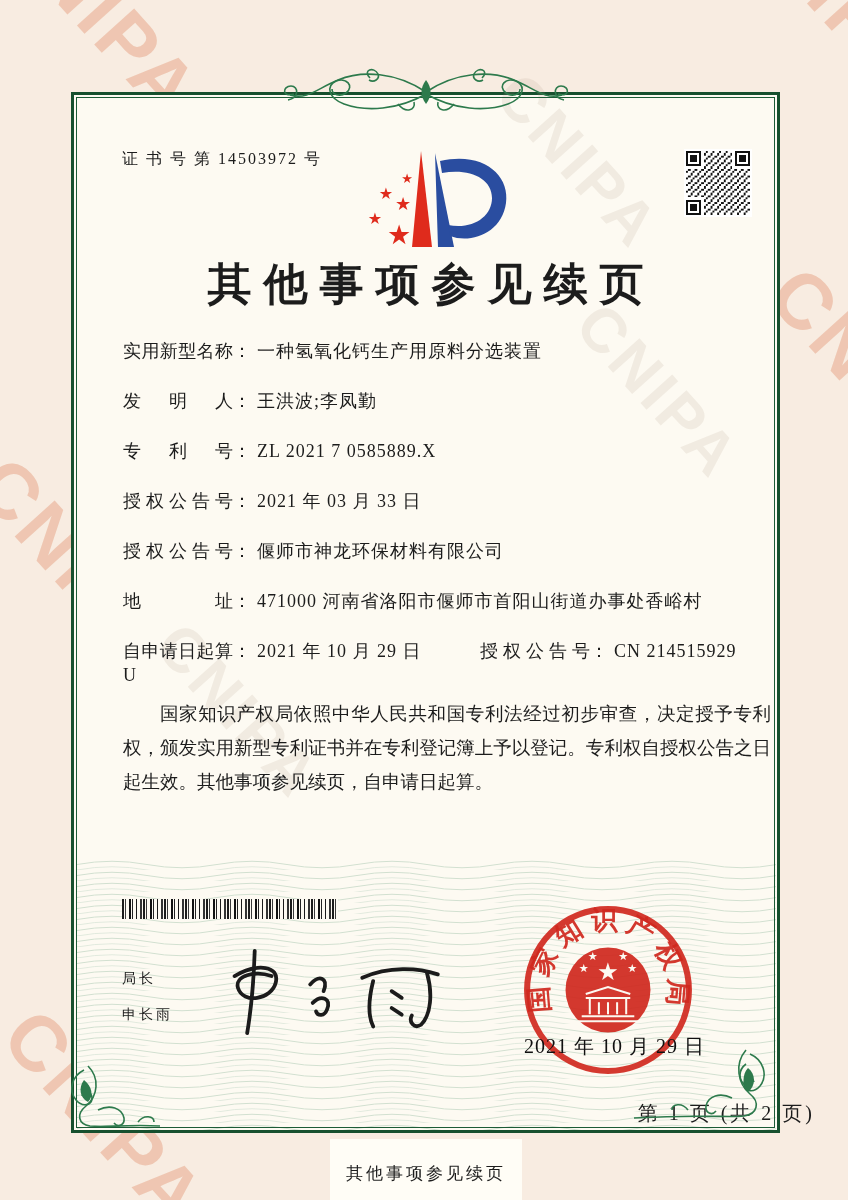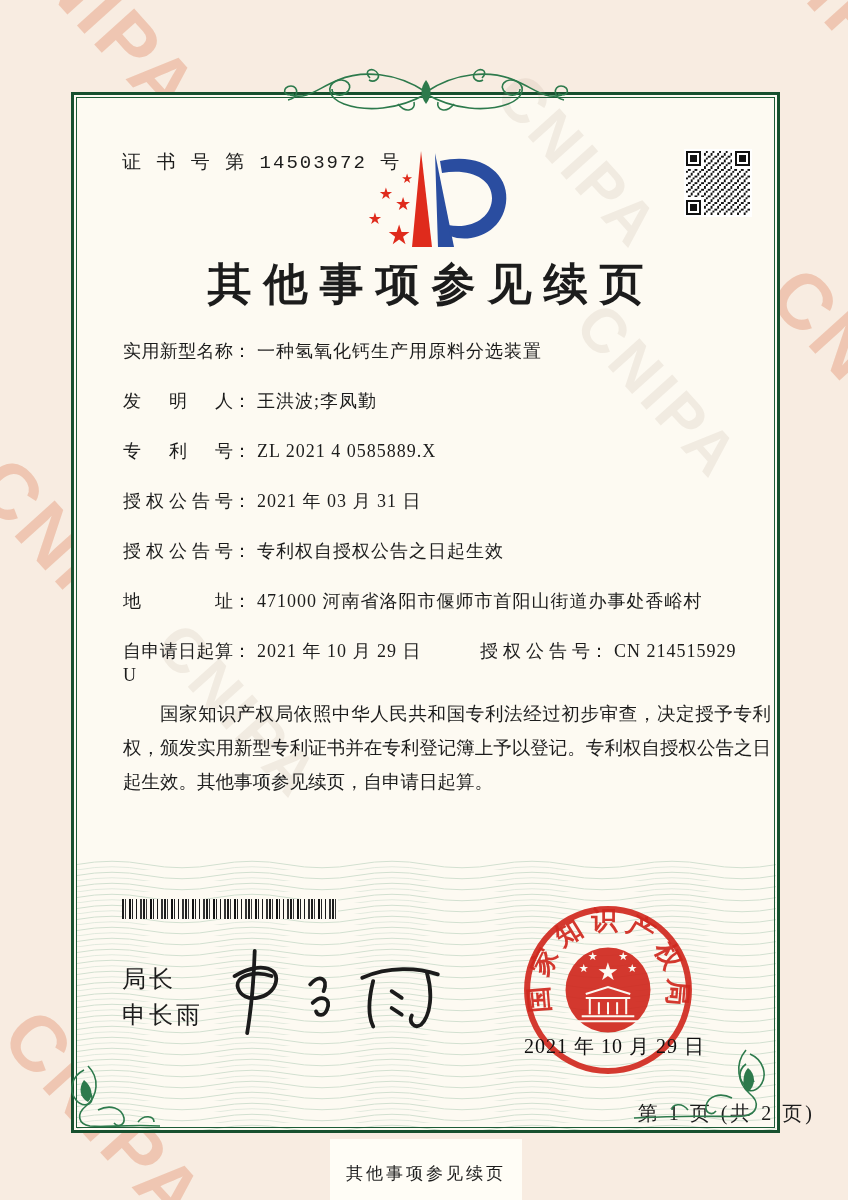--- a/index.html
+++ b/index.html
@@ -20,21 +20,21 @@
     position:absolute; left:71px; top:92px; width:709px; height:1041px;
     background:#fdfaf2; border:3px solid #17502e; box-sizing:border-box;
   }
   .cert::before{
     content:""; position:absolute; inset:2px; border:1px solid #1c5b36;
     pointer-events:none; z-index:6;
   }
   .waves{position:absolute; left:3px; top:764px; width:699px; height:271px; z-index:1;}
   .layer{position:absolute; inset:0; z-index:2;}
   .certno{
-    position:absolute; left:48px; top:54px; font-size:19px; letter-spacing:2px;font-family:Liberation Mono, monospace;
+    position:absolute; left:48px; top:54px; font-size:16px; letter-spacing:2px;
   }
   .logo{position:absolute; left:271px; top:52px; width:165px; height:110px;}
   .qr{position:absolute; left:610px; top:54px; width:64px; height:64px; background:#fff; padding:2px;}
   .title{
     position:absolute; left:0; top:160px; width:100%; text-align:center;
     font-size:44px; font-weight:bold; letter-spacing:12px; text-indent:12px;
   }
   .fields{position:absolute; left:49px; top:244px; width:620px; font-size:18px;}
   .frow{height:50px; line-height:24px;}
   .flabel{
@@ -49,21 +49,21 @@
     font-size:18.5px; line-height:34px; text-align:justify;
   }
   .legal p{margin:0; text-indent:2em;}
   .barcode{
     position:absolute; left:48px; top:804px; width:216px; height:20px;
     background:repeating-linear-gradient(90deg,
       #1b1b1b 0 2px,#fdfaf2 2px 3px,#3a3a3a 3px 4px,#fdfaf2 4px 7px,
       #111 7px 9px,#fdfaf2 9px 10px,#222 10px 11px,#fdfaf2 11px 14px,
       #1b1b1b 14px 15px,#fdfaf2 15px 18px,#333 18px 20px,#fdfaf2 20px 21px);
   }
-  .signoff{position:absolute; left:48px; top:866px; font-size:24px; letter-spacing:3px; line-height:36px; z-index:3;}
+  .signoff{position:absolute; left:48px; top:866px; font-size:14px; letter-spacing:3px; line-height:36px; z-index:3;}
   .signature{position:absolute; left:132px; top:838px; width:252px; height:118px; z-index:3;}
   .seal{position:absolute; left:445px; top:806px; width:178px; height:178px; z-index:3;}
   .sealdate{
     position:absolute; left:450px; top:938px; width:190px; z-index:4;
     font-size:20px; letter-spacing:1px; color:#101010; white-space:nowrap;
   }
   .pagenum{
     position:absolute; left:0; top:1005px; width:100%; text-align:right;
     font-size:20px; letter-spacing:3px; z-index:3;padding-left:38px;
   }
@@ -151,27 +151,27 @@
       <div class="title">其他事项参见续页</div>
 
       <div class="fields">
         <div class="frow">
           <span class="flabel">实用新型名称</span><span>：</span><span class="fvalue">一种氢氧化钙生产用原料分选装置</span>
         </div>
         <div class="frow">
           <span class="flabel">发明人</span><span>：</span><span class="fvalue">王洪波;李凤勤</span>
         </div>
         <div class="frow">
-          <span class="flabel">专利号</span><span>：</span><span class="fvalue">ZL 2021 4 0585889.X</span>
-        </div>
-        <div class="frow">
-          <span class="flabel">授权公告号</span><span>：</span><span class="fvalue">2021 年 03 月 31 日</span>
-        </div>
-        <div class="frow">
-          <span class="flabel">授权公告号</span><span>：</span><span class="fvalue">专利权自授权公告之日起生效</span>
+          <span class="flabel">专利号</span><span>：</span><span class="fvalue">ZL 2021 7 0585889.X</span>
+        </div>
+        <div class="frow">
+          <span class="flabel">授权公告号</span><span>：</span><span class="fvalue">2021 年 03 月 33 日</span>
+        </div>
+        <div class="frow">
+          <span class="flabel">授权公告号</span><span>：</span><span class="fvalue">偃师市神龙环保材料有限公司</span>
         </div>
         <div class="frow">
           <span class="flabel">地址</span><span>：</span><span class="fvalue">471000 河南省洛阳市偃师市首阳山街道办事处香峪村</span>
         </div>
         <div class="grantrow">
           <span class="flabel">自申请日起算</span><span>：</span><span class="fvalue">2021 年 10 月 29 日</span>
           <span class="flabel grant2">授权公告号</span><span>：</span><span class="fvalue">CN 214515929 U</span>
         </div>
       </div>
 

